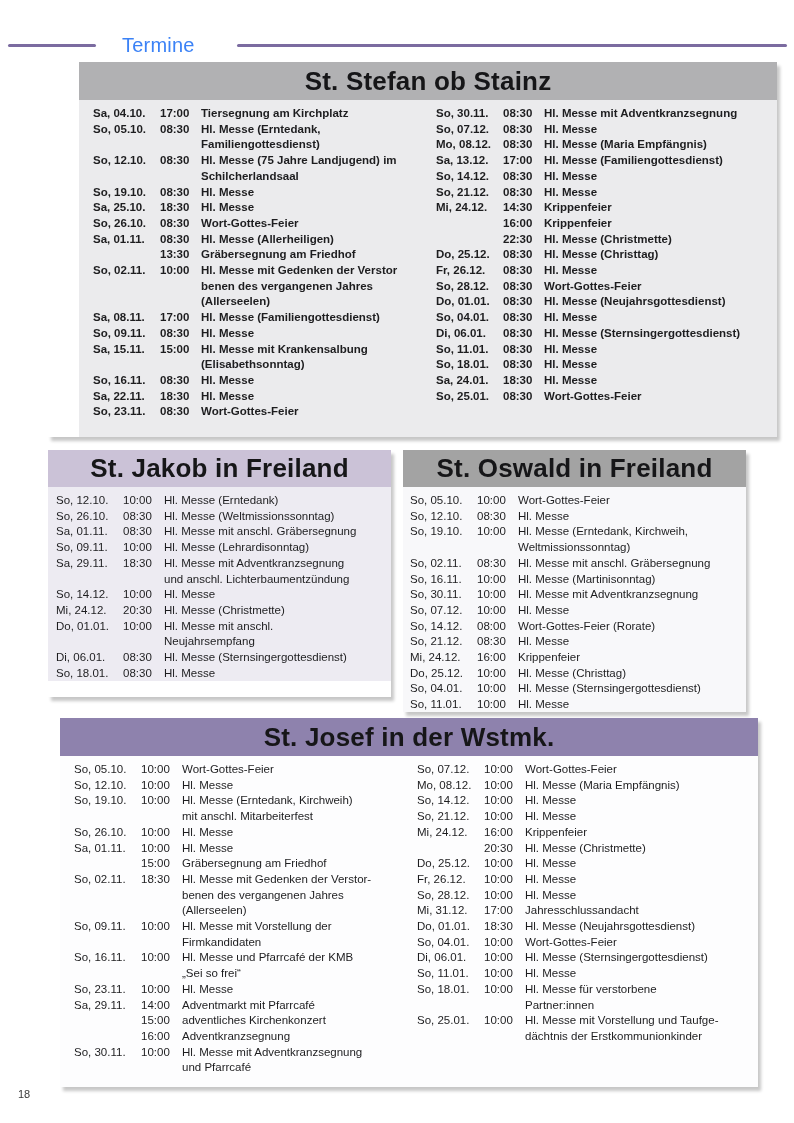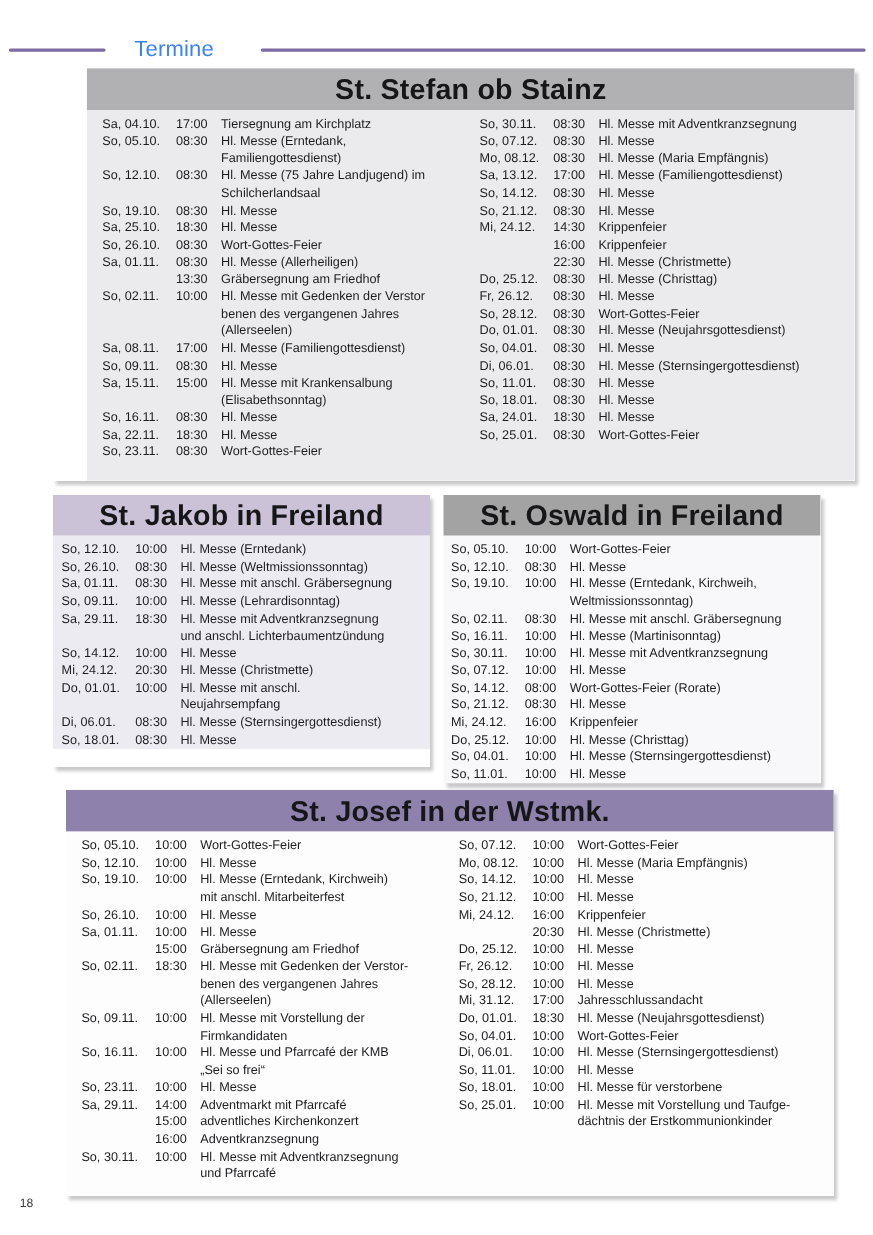--- a/index.html
+++ b/index.html
@@ -22,21 +22,21 @@
   .box-body{display:flex;align-items:flex-start;}
   .col{box-sizing:border-box;font-size:11.5px;line-height:15.7px;padding-top:6px;}
   .row{display:grid;grid-template-columns:64px 38px 1fr;column-gap:3px;}
   .row .d,.row .t{white-space:nowrap;}
   .row .x div{white-space:nowrap;}
 
   
   #box-stefan{left:48px;top:62px;width:698px;height:375px;padding-left:31px;}
   #box-stefan .box-header{height:38px;}
   #box-stefan .box-body{height:337px;}
-  #box-stefan .col{width:50%;}
+  #box-stefan .col{width:50%;font-weight:bold;}
   #box-stefan .col:first-child{padding-left:14px;}
   #box-stefan .col:last-child{padding-left:8px;}
 
   #box-jakob{left:48px;top:450px;width:343px;height:247px;}
   #box-jakob .box-header{height:37px;}
   #box-jakob .col{width:100%;padding-left:8px;}
 
   #box-oswald{left:403px;top:450px;width:343px;height:262px;}
   #box-oswald .box-header{height:37px;}
   #box-oswald .col{width:100%;padding-left:7px;}
@@ -698,20 +698,21 @@
             <span class="t">10:00</span>
             <span class="x">
               <div>Hl. Messe</div>
             </span>
           </div>
           <div class="row">
             <span class="d">So, 18.01.</span>
             <span class="t">10:00</span>
             <span class="x">
               <div>Hl. Messe für verstorbene</div>
+              <div>Partner:innen</div>
             </span>
           </div>
           <div class="row">
             <span class="d">So, 25.01.</span>
             <span class="t">10:00</span>
             <span class="x">
               <div>Hl. Messe mit Vorstellung und Taufge-</div>
               <div>dächtnis der Erstkommunionkinder</div>
             </span>
           </div>

